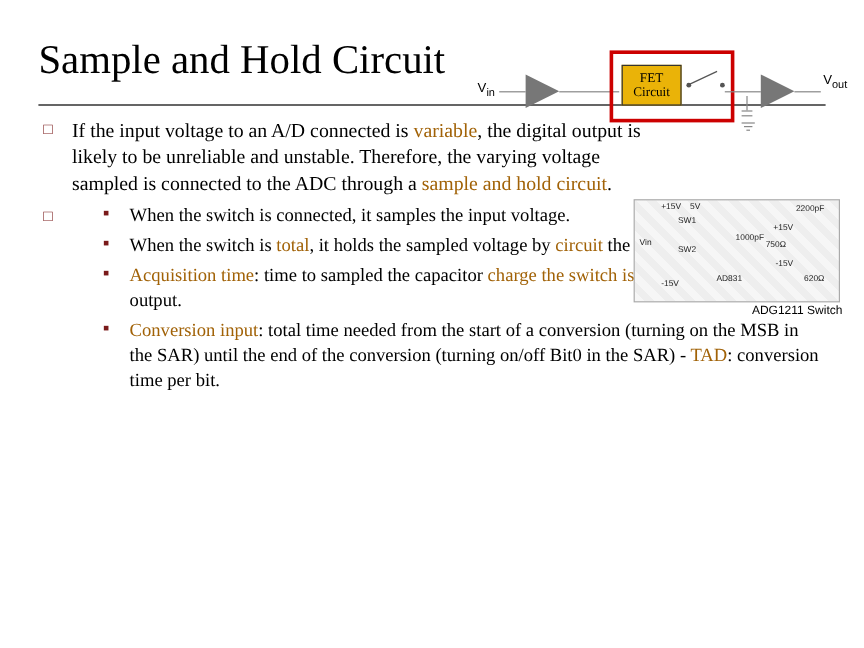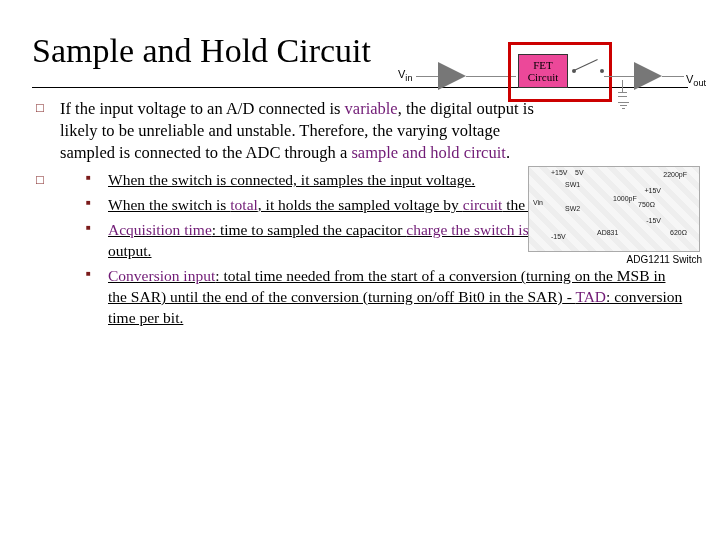--- a/index.html
+++ b/index.html
@@ -3,44 +3,44 @@
 <meta charset="utf-8">
 <style>
   * { box-sizing: border-box; margin: 0; padding: 0; }
   html, body { width: 720px; height: 540px; background: #fff; font-family: "Times New Roman", Times, serif; color: #000; }
   .slide { width: 720px; height: 540px; padding: 30px 32px 20px 32px; position: relative; }
   .top-row { display: flex; align-items: flex-start; }
   .title-block { flex: 0 0 360px; }
   .title { font-size: 34px; line-height: 1.25; font-weight: 400; }
   hr.rule { border: none; border-top: 1.5px solid #000; margin: 14px 0 10px; width: 100%; }
   .diagram1 { position: absolute; right: 22px; top: 36px; width: 300px; height: 80px; }
-  .fet-box { border: 1px solid #333; background: #ec4899; font-size: 11px; padding: 4px 6px; text-align: center; line-height: 1.1; position: absolute; left: 120px; top: 18px; width: 50px; }
+  .fet-box { border: 1px solid #333; background: #eab308; font-size: 11px; padding: 4px 6px; text-align: center; line-height: 1.1; position: absolute; left: 120px; top: 18px; width: 50px; }
   .red-box { border: 3px solid #c00; position: absolute; left: 110px; top: 6px; width: 104px; height: 60px; }
   .sig { font-size: 11px; font-family: Arial, sans-serif; position: absolute; }
   .tri1 { position: absolute; left: 40px; top: 26px; width: 0; height: 0; border-left: 28px solid #777; border-top: 14px solid transparent; border-bottom: 14px solid transparent; }
   .tri2 { position: absolute; left: 236px; top: 26px; width: 0; height: 0; border-left: 28px solid #777; border-top: 14px solid transparent; border-bottom: 14px solid transparent; }
   .wire { position: absolute; background: #888; height: 1px; }
   .sw-line { position: absolute; width: 26px; height: 1px; background: #555; left: 176px; top: 34px; transform: rotate(-25deg); transform-origin: left center; }
   .sw-dot { position: absolute; width: 4px; height: 4px; background: #555; border-radius: 50%; }
   .capgnd { position: absolute; left: 220px; top: 44px; }
   .cap-p1 { width: 1px; height: 12px; background: #888; margin-left: 4px; }
   .cap-pl1 { width: 9px; height: 1px; background: #888; }
   .cap-pl2 { width: 9px; height: 1px; background: #888; margin-top: 3px; }
   .gnd1 { width: 11px; height: 1px; background: #888; margin-top: 5px; }
   .gnd2 { width: 7px; height: 1px; background: #888; margin: 2px auto 0; }
   .gnd3 { width: 3px; height: 1px; background: #888; margin: 2px auto 0; }
 
   .body { font-size: 16.5px; line-height: 1.35; }
   .lvl1 { list-style: none; padding-left: 4px; }
   .lvl1 > li { position: relative; padding-left: 24px; margin-bottom: 6px; }
   .lvl1 > li::before { content: "□"; position: absolute; left: 0; top: 1px; color: #7a1a1a; font-size: 13px; }
-  .lvl2 { list-style: none; padding-left: 24px; margin-top: 6px; font-size: 15.5px; text-decoration: underline; }
+  .lvl2 { list-style: none; padding-left: 24px; margin-top: 6px; font-size: 15.5px; }
   .lvl2 > li { position: relative; padding-left: 24px; margin-bottom: 4px; }
   .lvl2 > li::before { content: "■"; position: absolute; left: 2px; top: 3px; color: #7a1a1a; font-size: 8px; }
-  .highlight { color: #701a75; }
+  .highlight { color: #a16207; }
   .text-col { width: 480px; }
 
   .diagram2 { position: absolute; right: 12px; top: 166px; width: 180px; height: 110px; }
   .d2-photo { width: 172px; height: 86px; border: 1px solid #aaa; background: repeating-linear-gradient(45deg, #f6f6f6, #f6f6f6 6px, #eee 6px, #eee 12px); position: relative; }
   .d2-lbl { font-size: 7px; font-family: Arial, sans-serif; position: absolute; color: #222; }
   .d2-cap { font-size: 10px; font-family: Arial, sans-serif; color: #000; text-align: right; margin-top: 2px; padding-right: 6px; }
 </style>
 </head>
 <body>
 
@@ -70,21 +70,21 @@
     <div class="capgnd">
       <div class="cap-p1"></div>
         <div class="cap-pl1"></div>
         <div class="cap-pl2"></div>
       <div class="gnd1"></div>
         <div class="gnd2"></div>
         <div class="gnd3"></div>
     </div>
     <div class="tri2"></div>
     <div class="wire" style="left:264px; top:40px; width:22px;"></div>
-    <span class="sig" style="left:288px; top:37px;">
+    <span class="sig" style="left:288px; top:25px;">
       <span>V</span><sub>out</sub>
     </span>
   </div>
 
   <hr class="rule">
 
   <div class="body">
     <ul class="lvl1">
       <li>
         <div class="text-col">

